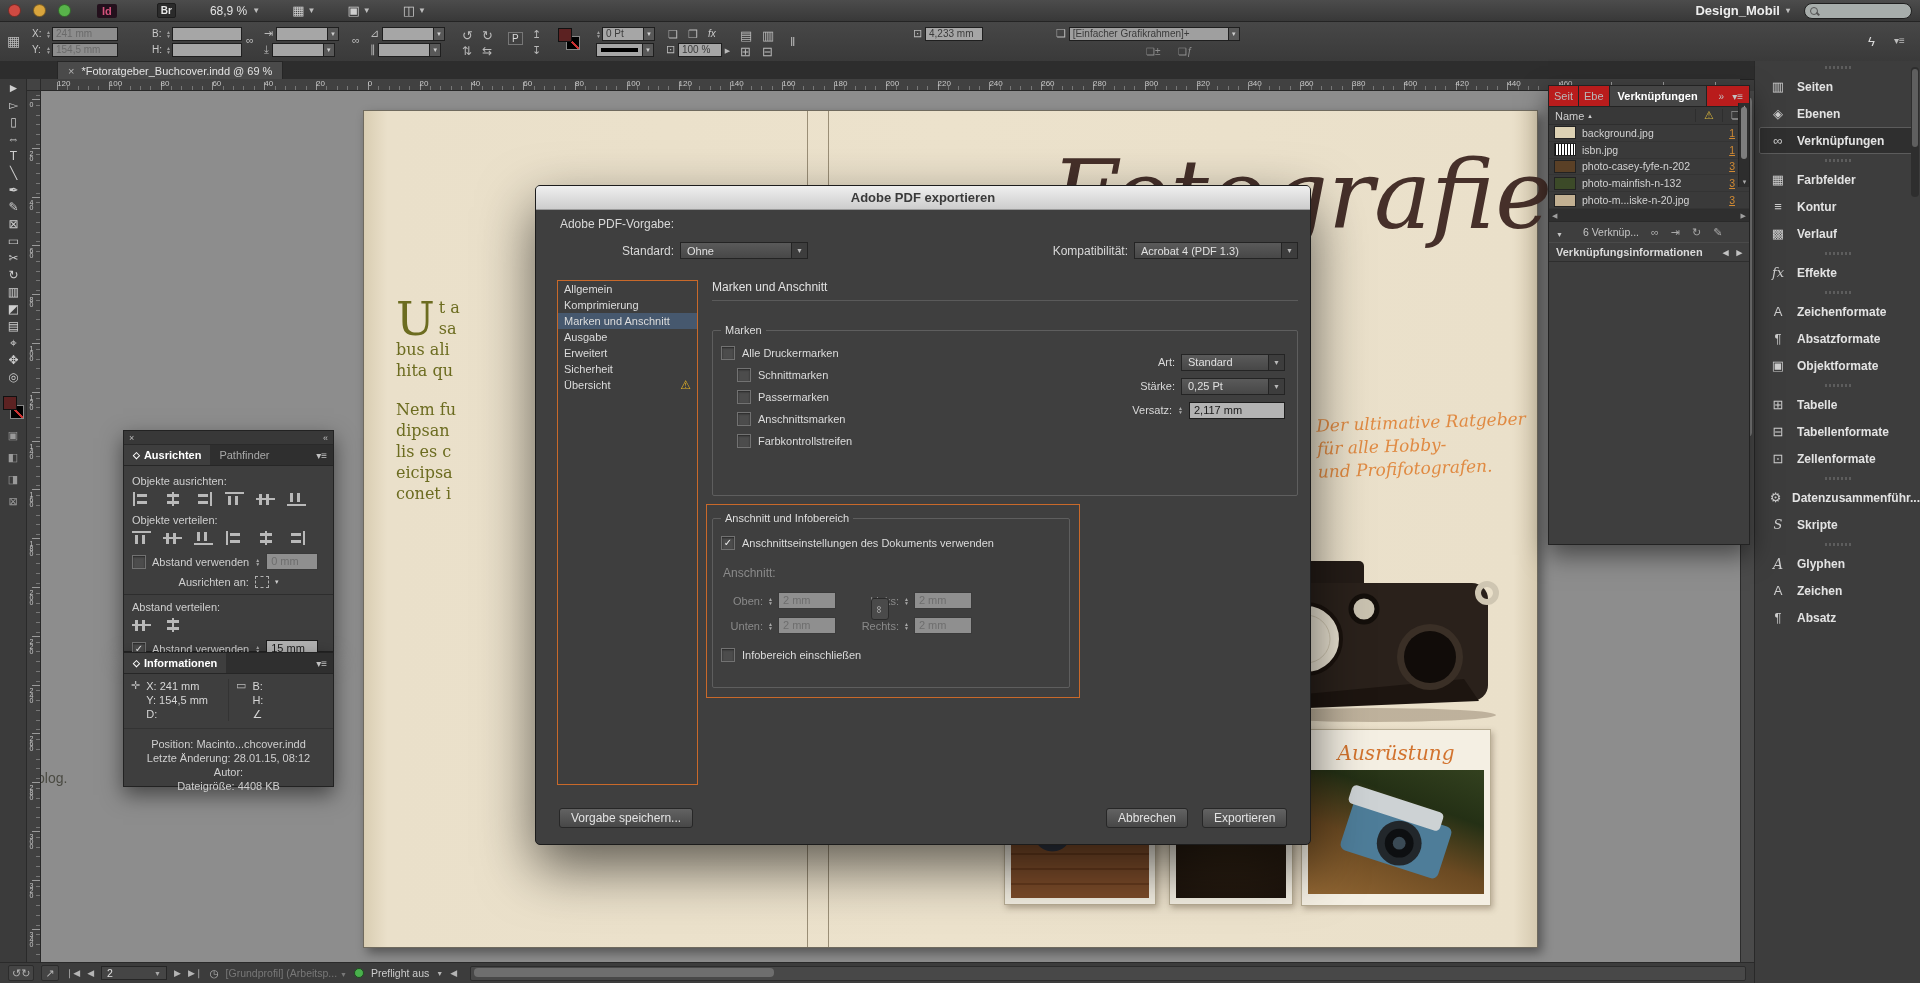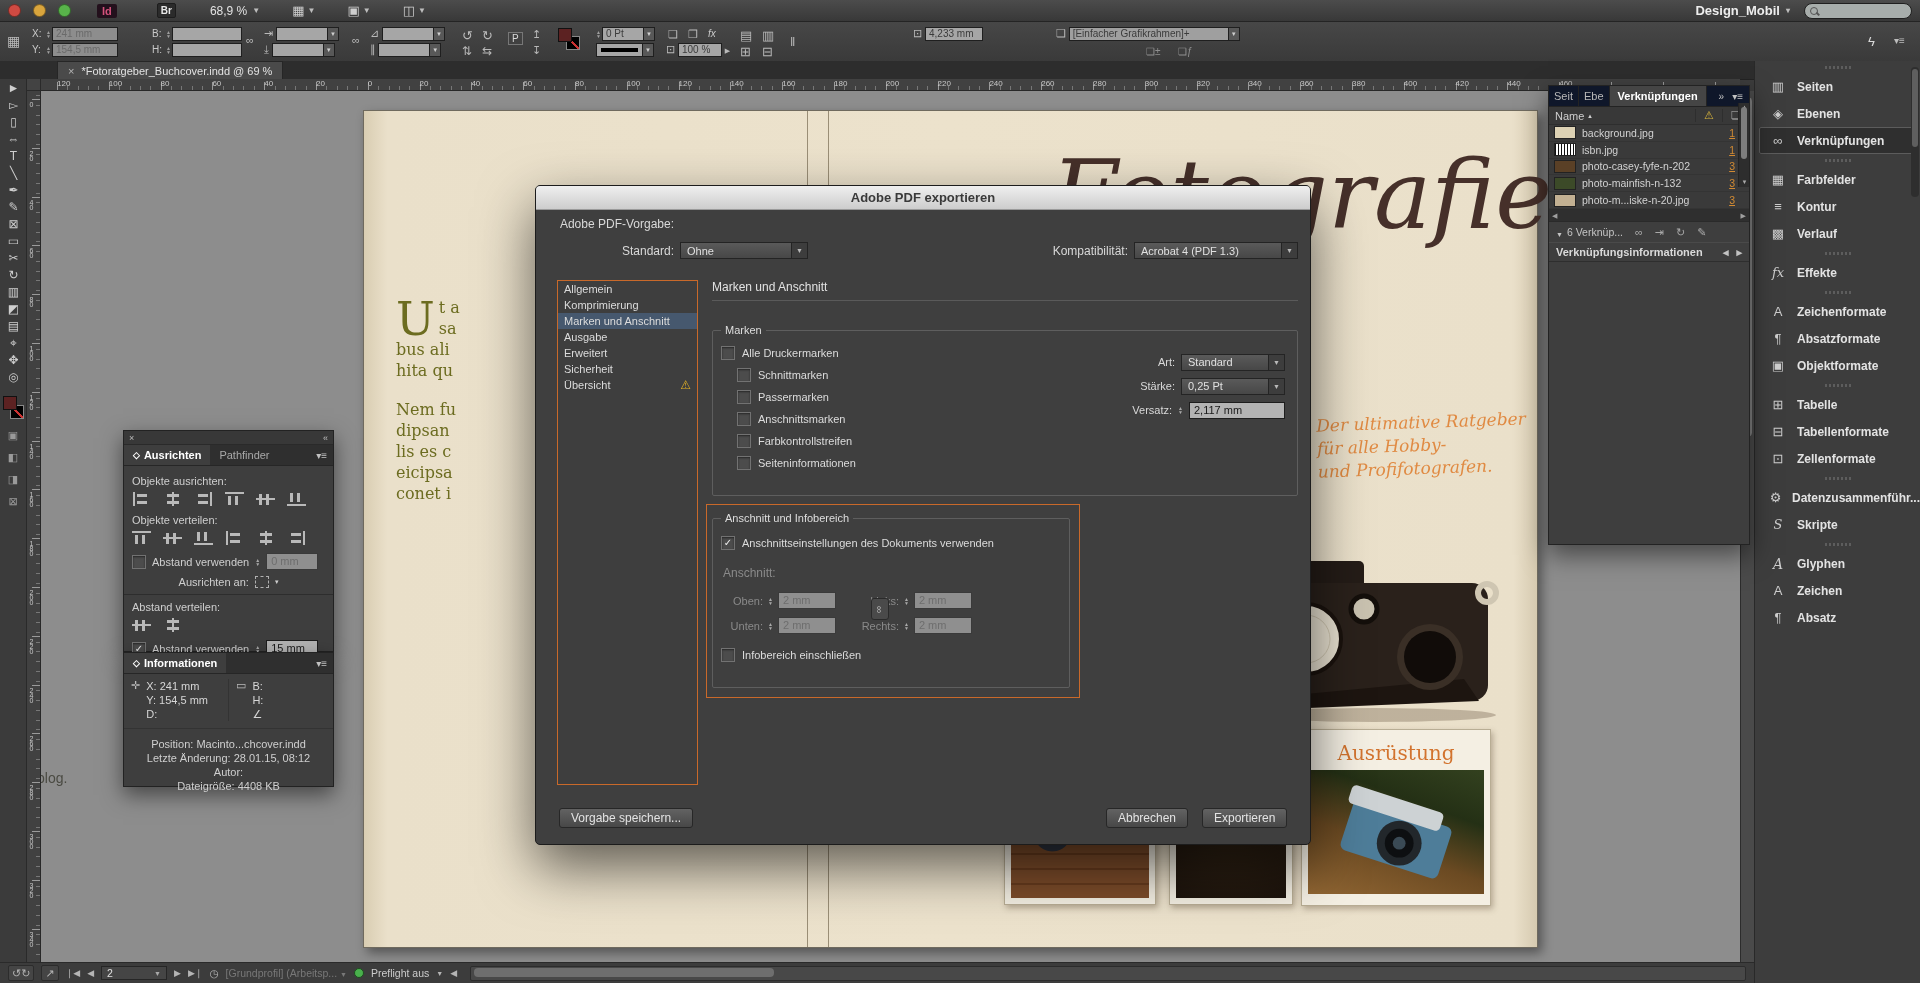--- a/index.html
+++ b/index.html
@@ -62,21 +62,21 @@
      border:1px solid #6f6a5e;box-shadow:4px 5px 10px rgba(0,0,0,.4);box-sizing:border-box}
   .guide{position:absolute;top:0;bottom:0;width:1px;background:#9a8e76}
   .backtext{position:absolute;left:32px;top:186px;width:175px;font-family:"DejaVu Serif",serif;color:#6c6c20;font-size:16px;line-height:21px}
   .dropcap{float:left;font-size:46px;line-height:40px;margin:2px 4px 0 0}
   .bt-gap{height:18px}
   .cover-title{position:absolute;left:687px;top:28px;font-family:"DejaVu Serif",serif;font-style:italic;font-size:96px;color:#46302a;white-space:nowrap}
   .subtitle{position:absolute;left:953px;top:300px;font-family:"DejaVu Serif",serif;font-style:italic;font-size:17px;line-height:23px;color:#e08a42;transform:rotate(-2deg)}
   .camera-svg{position:absolute;left:880px;top:448px;width:262px;height:165px}
   .card{position:absolute;background:#f4efe3;border:1px solid #b8ad94;box-shadow:2px 3px 6px rgba(80,60,40,.35);box-sizing:border-box;padding:6px}
   .card .photo{width:100%;height:100%;box-sizing:border-box}
-  .card3-label{height:34px;display:flex;align-items:center;justify-content:center;font-family:"DejaVu Serif",serif;font-size:20px;color:#d2732e}
+  .card3-label{height:34px;display:flex;align-items:center;justify-content:center;font-family:"DejaVu Serif",serif;font-style:italic;font-size:20px;color:#d2732e}
   .blog{position:absolute;left:-4px;top:679px;font-size:14px;color:#4a4a42;font-family:Liberation Sans, sans-serif}
   .vscroll{position:absolute;left:1740px;top:91px;width:14px;height:871px;background:#4a4a4a;border-left:1px solid #2c2c2c;box-sizing:border-box;z-index:2}
   .vscroll .thumb{position:absolute;left:2px;top:6px;width:9px;height:340px;background:#828282;border-radius:5px}
   
   .dialog{position:absolute;left:535px;top:185px;width:776px;height:660px;z-index:9;
      background:#3f3f3f;border:1px solid #1c1c1c;border-radius:5px;box-shadow:0 22px 55px rgba(0,0,0,.6);box-sizing:border-box}
   .dlg-title{height:23px;background:linear-gradient(#efefef,#cdcdcd);border-bottom:1px solid #9a9a9a;border-radius:4px 4px 0 0;
      display:flex;align-items:center;justify-content:center;color:#3a3a3a;font-size:13px;font-weight:bold}
   .dlg-row{position:absolute;display:flex;align-items:center;font-size:12px;color:#d9d9d9}
   .dlg-label{text-align:right;display:inline-block}
@@ -110,39 +110,39 @@
   .bg-row{display:flex;align-items:center;gap:5px;height:25px}
   .bg-row .lab{width:42px;text-align:right;color:#8a8a8a}
   .chainbtn{position:absolute;left:150px;top:10px;width:16px;height:20px;background:#4a4a4a;border:1px solid #2a2a2a;border-radius:3px;
      display:flex;align-items:center;justify-content:center;color:#b9b9b9;font-size:10px}
   .chainbtn span{display:inline-block;transform:rotate(90deg)}
   .btn{position:absolute;background:linear-gradient(#626262,#474747);border:1px solid #272727;border-radius:3px;
      color:#e3e3e3;font-size:12px;height:20px;display:flex;align-items:center;justify-content:center;padding:0 11px;box-sizing:border-box}
   
   .links-panel{position:absolute;left:1548px;top:85px;width:202px;height:460px;background:#3e3e3e;
      border:1px solid #232323;box-shadow:0 10px 24px rgba(0,0,0,.5);z-index:6;box-sizing:border-box;font-size:11px}
-  .lp-tabs{height:20px;background:#0f172a;display:flex;align-items:stretch;border-bottom:1px solid #232323}
+  .lp-tabs{height:20px;background:#b91c1c;display:flex;align-items:stretch;border-bottom:1px solid #232323}
   .lp-tab{display:flex;align-items:center;padding:0 5px;color:#b9b9b9;border-right:1px solid #232323;overflow:hidden;white-space:nowrap}
   .lp-tab.active{background:#454545;color:#fff;font-weight:bold;padding:0 8px}
   .lp-tabicons{margin-left:auto;display:flex;align-items:center;gap:8px;padding:0 6px;color:#c2c2c2;font-size:10px}
   .lp-header{height:17px;display:flex;align-items:center;border-bottom:1px solid #2e2e2e;color:#cfcfcf;background:#383838}
   .lp-header .nm{flex:1;padding-left:6px;display:flex;gap:4px;align-items:center}
   .lp-header .col{width:26px;text-align:center;border-left:1px solid #2e2e2e;color:#b9b9b9}
   .lrows{position:relative;height:84px;border-bottom:1px solid #2e2e2e;background:#3a3a3a;overflow:hidden}
   .lrow{display:flex;align-items:center;gap:6px;height:16.8px;padding:0 14px 0 5px;border-bottom:1px solid #343434;box-sizing:border-box}
   .lthumb{width:20px;height:11px;border:1px solid #222;flex:0 0 auto}
   .lthumb.bc{background-image:repeating-linear-gradient(90deg,#111 0 1px,#fff 1px 3px)}
   .lname{flex:1;color:#d2d2d2;white-space:nowrap;overflow:hidden;font-size:10.5px}
   .lcount{color:#d18a33;text-decoration:underline;font-size:10.5px}
   .lvscroll{position:absolute;right:0;top:0;width:11px;height:84px;background:#2d2d2d;border-left:1px solid #232323;box-sizing:border-box}
   .lvscroll .thumb{position:absolute;left:2px;top:4px;width:6px;height:52px;background:#7d7d7d;border-radius:3px}
   .lvscroll .ar{position:absolute;left:0;width:11px;height:9px;color:#a9a9a9;font-size:6px;text-align:center;line-height:9px}
   .lhscroll{height:11px;background:#2f2f2f;display:flex;align-items:center;justify-content:space-between;color:#9f9f9f;font-size:7px;padding:0 3px;border-bottom:1px solid #2a2a2a}
   .lp-footer{height:20px;display:flex;align-items:center;gap:12px;padding:0 7px;color:#c5c5c5}
-  .lp-footer .cnt{font-size:10.5px;display:flex;gap:4px;align-items:flex-end}
+  .lp-footer .cnt{font-size:10.5px;display:flex;gap:20px;align-items:flex-end}
   .lp-foot-ic{color:#a9a9a9;font-size:11px}
   .lp-info{height:18px;display:flex;align-items:center;padding:0 7px;font-weight:bold;color:#dadada;border-top:1px solid #4a4a4a;border-bottom:1px solid #2e2e2e}
   .lp-info .arr{margin-left:auto;display:flex;gap:8px;color:#c2c2c2}
   
   .dock{position:absolute;left:1754px;top:61px;width:166px;height:922px;background:#3d3d3d;border-left:1px solid #292929;box-sizing:border-box;z-index:5}
   .dhandle{height:12px;display:flex;align-items:center;justify-content:center}
   .dhandle::after{content:"";width:26px;height:3px;background:repeating-linear-gradient(90deg,#5d5d5d 0 2px,transparent 2px 4px)}
   .ditem{height:27px;display:flex;align-items:center;gap:9px;padding:0 0 0 13px;color:#e3e3e3;font-weight:bold;font-size:12px}
   .ditem.sel{background:#2f2f2f;outline:1px solid #5c5c5c;outline-offset:-1px;margin:0 4px;padding-left:9px;border-radius:2px}
   .dicon{width:20px;text-align:center;color:#cdcdcd;font-weight:normal;font-size:13px}
@@ -796,24 +796,20 @@
               <span>Passermarken</span>
             </div>
             <div class="ckrow ind">
               <span class="cb"></span>
               <span>Anschnittsmarken</span>
             </div>
             <div class="ckrow ind">
               <span class="cb"></span>
               <span>Farbkontrollstreifen</span>
             </div>
-            <div class="ckrow ind">
-              <span class="cb"></span>
-              <span>Seiteninformationen</span>
-            </div>
           </div>
         <div class="mk-right">
           <div class="mk-row">
             <span>Art:</span>
             <div class="dd">
                 <span class="val">Standard</span>
                 <span class="db">▼</span>
               </div>
           </div>
           <div class="mk-row">

